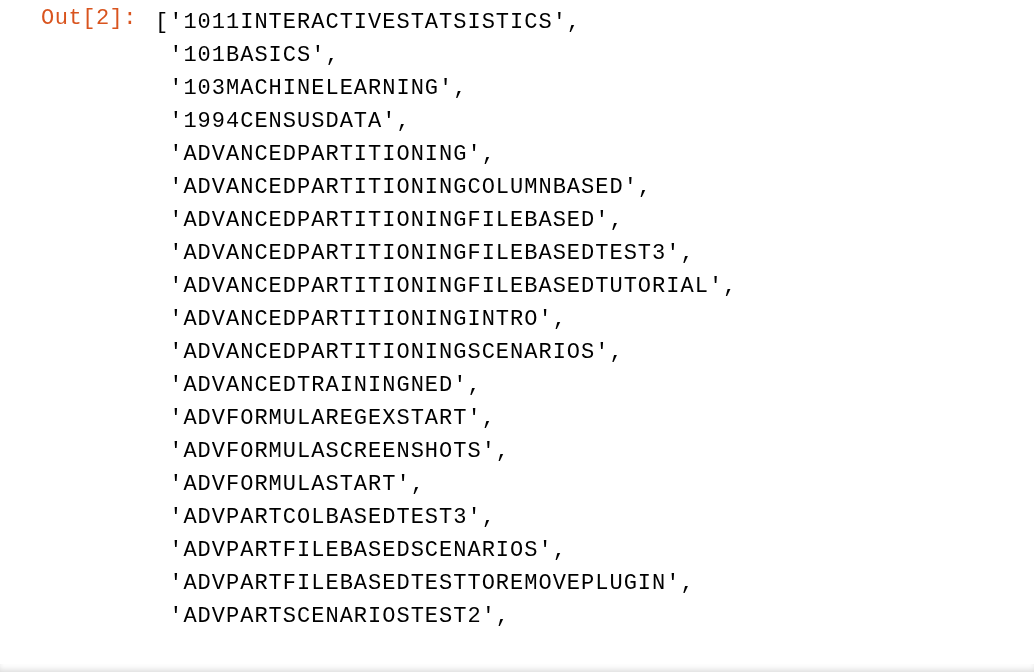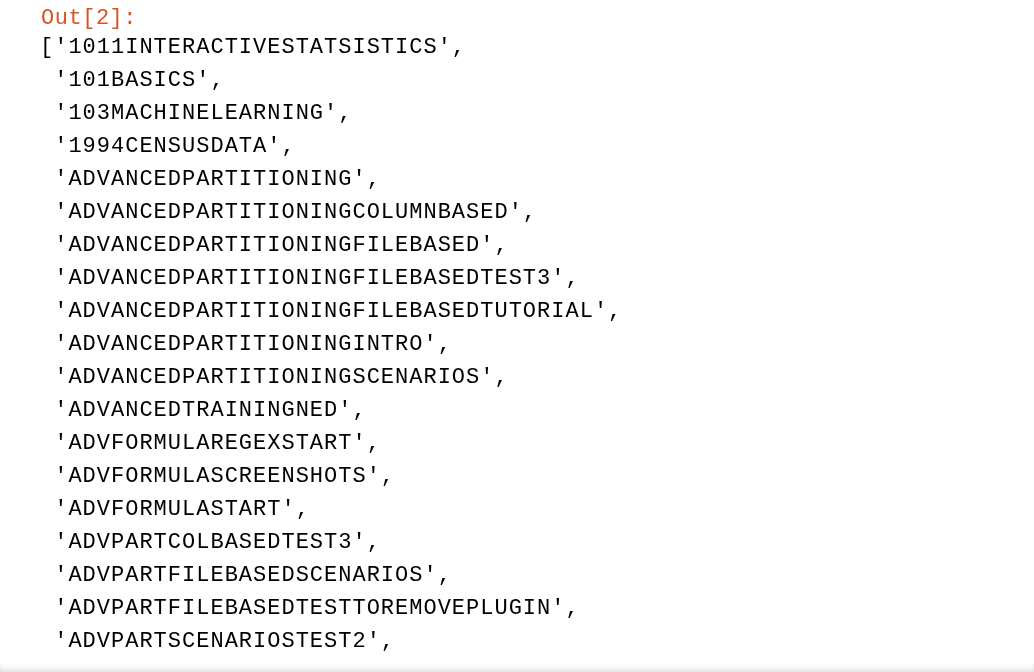--- a/index.html
+++ b/index.html
@@ -15,39 +15,37 @@
       width: 1034px;
       height: 672px;
       overflow: hidden;
       position: relative;
     }
     .cell-output {
       display: flex;
       align-items: flex-start;
       padding: 6px 0 0 0;
       background: #ffffff;
-      flex-direction: column;
     }
     .prompt {
       color: #d9541e;
       font-family: "Menlo", "Monaco", "Consolas", "Courier New", monospace;
       font-weight: normal;
       min-width: 155px;
       text-align: right;
       padding-right: 18px;
       padding-top: 0;
       letter-spacing: 0.5px;
     }
     .output-content {
       color: #000000;
       font-family: "Menlo", "Monaco", "Consolas", "Courier New", monospace;
       line-height: 33px;
       letter-spacing: 1px;
       white-space: pre;
-      margin-left: 40px;
     }
     .bracket {
       color: #000000;
     }
     .string-item {
       color: #000000;
     }
     .fade-bottom {
       position: absolute;
       bottom: 0;

